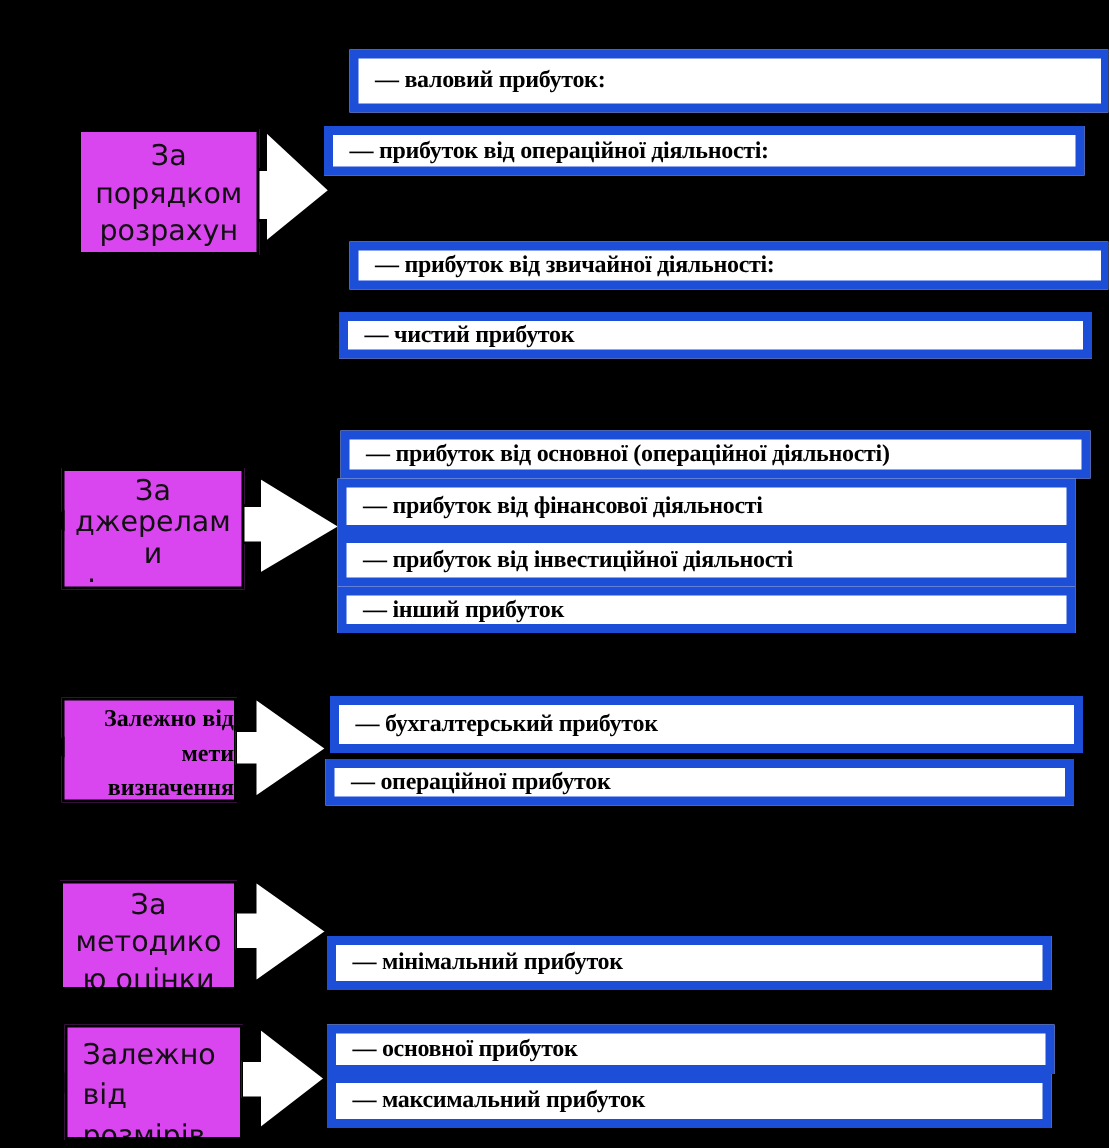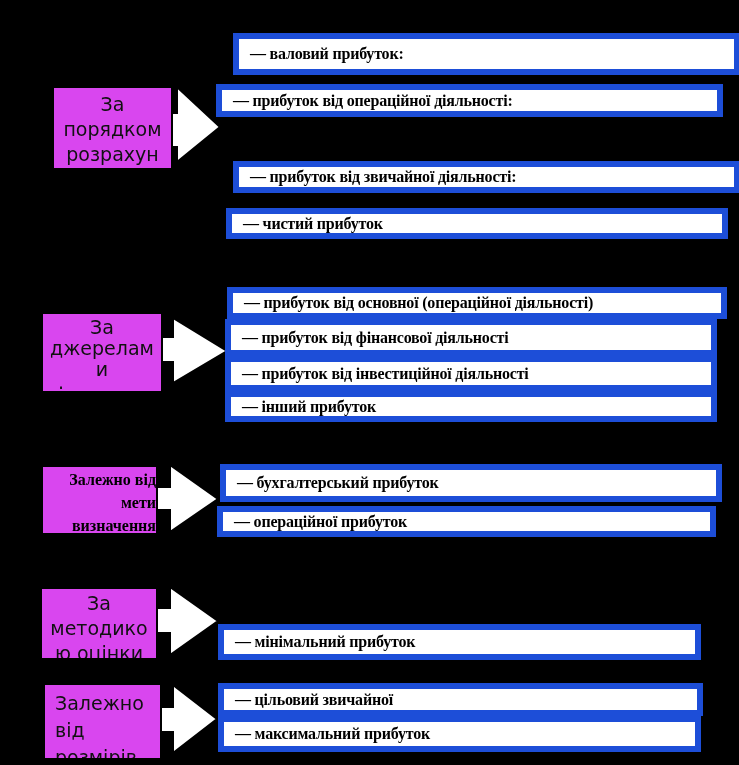--- a/index.html
+++ b/index.html
@@ -92,16 +92,16 @@
 
   <div class="cbox leftal c5" style="left:43px;top:683px;width:119px;height:77px;">
     <div class="ctext">Залежно
 від
 розмірів</div>
   </div>
   <div class="tri" style="left:29px;top:715px;"></div>
   <svg class="arrow" style="left:161px;top:683px;" width="58" height="72" viewBox="0 0 58 72">
     <polygon points="0,24 12,24 12,2 56,36 12,70 12,49 0,49" fill="#ffffff" stroke="#000000" stroke-width="2"></polygon>
   </svg>
-  <div class="ibox" style="left:218px;top:683px;width:485px;height:33px;">— цільовий звичайної</div>
+  <div class="ibox" style="left:218px;top:683px;width:485px;height:33px;">— основної прибуток</div>
   <div class="ibox" style="left:218px;top:716px;width:483px;height:36px;">— максимальний прибуток</div>
 
 </div>
 
 </body></html>

